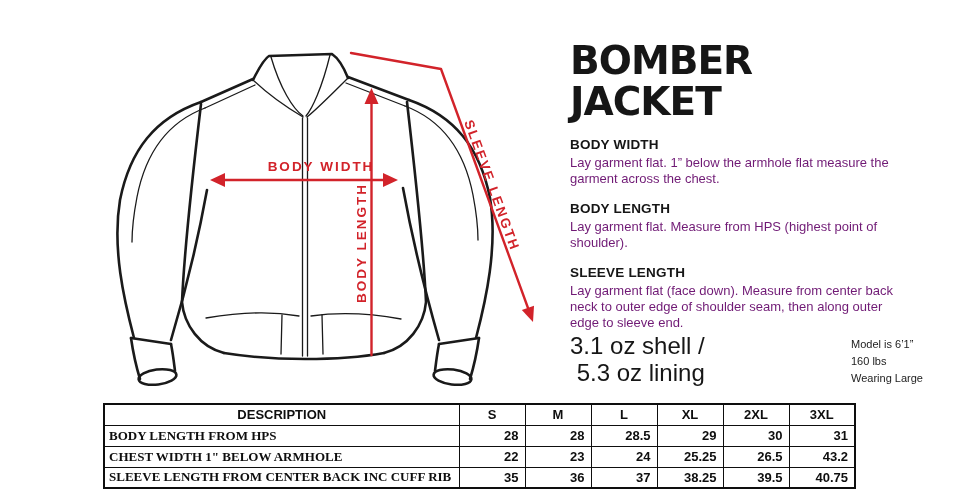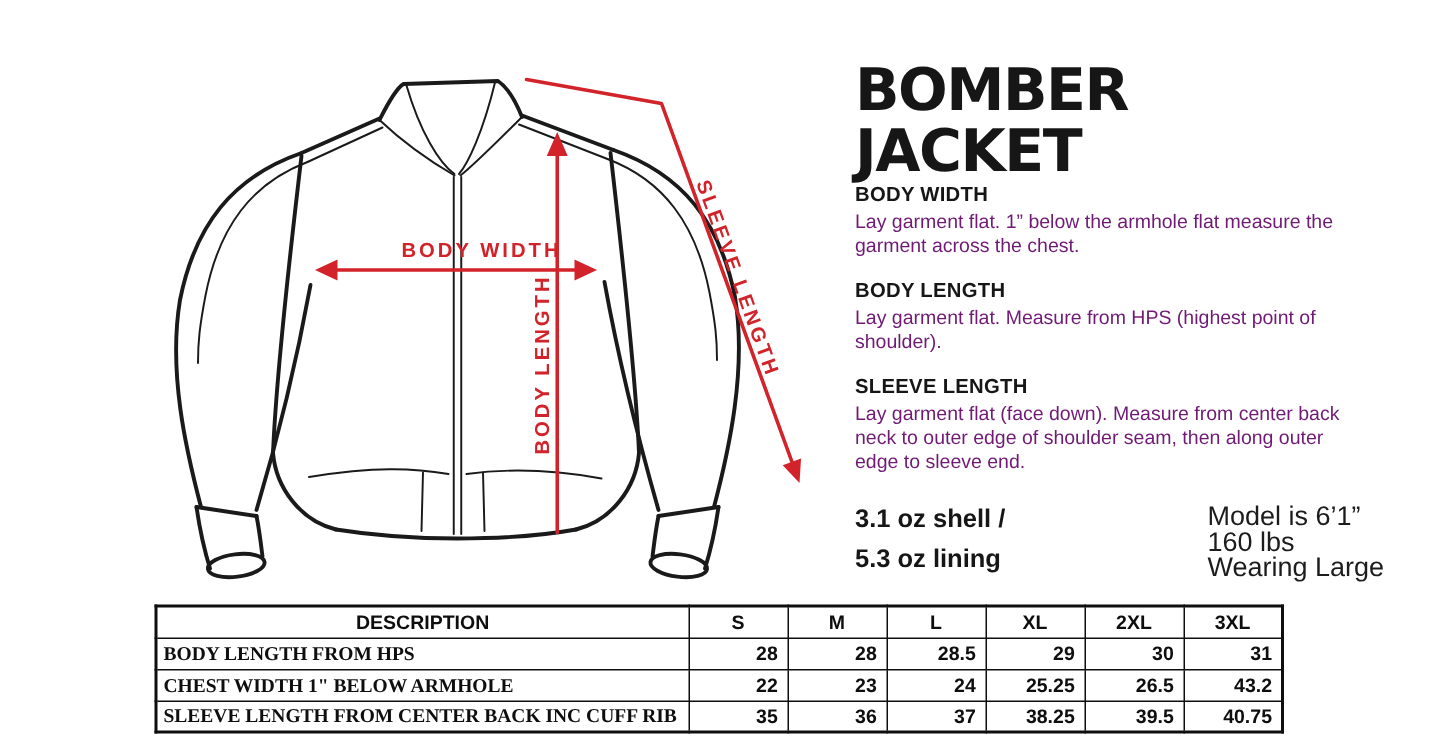--- a/index.html
+++ b/index.html
@@ -18,32 +18,32 @@
   .red-label {
     fill:var(--red); font-family:"Liberation Sans", sans-serif;
     font-size:13.5px; font-weight:bold; letter-spacing:2px;
   }
 
   
   .right-col { position:absolute; left:570px; top:40px; width:350px; }
   .title {
     font-family:"DejaVu Sans", sans-serif; font-weight:bold;
     font-size:39px; line-height:41px; letter-spacing:-1px; color:#161616;
-    white-space:pre-line; 
+    white-space:pre-line; margin-bottom:15px;
   }
   .section { margin-bottom:14px; }
   .section h3 { font-size:13.5px; font-weight:bold; letter-spacing:.2px; margin-bottom:3px; color:#161616; }
   .section p  { font-size:13px; line-height:16px; white-space:pre-line; color:#701a75; }
 
   .fabric-note {
-    position:absolute; left:570px; top:332px; font-size:17px; font-weight:bold;
-    line-height:27px; white-space:pre-line; color:#161616;
+    position:absolute; left:570px; top:332px; font-size:24px; font-weight:normal;
+    line-height:27px; white-space:pre-line; color:#161616;text-align:right;
   }
   .model-note {
-    position:absolute; left:805px; top:336px; font-size:18px; line-height:17px;
+    position:absolute; left:851px; top:336px; font-size:11px; line-height:17px;
     white-space:pre-line; color:#1c1c1c;
   }
 
   
   .size-table {
     position:absolute; left:103px; top:403px; width:753px;
     border-collapse:collapse; table-layout:fixed;
     font-size:13px; font-weight:bold; color:#0e0e0e;
     border:2.5px solid #0e0e0e;
   }

